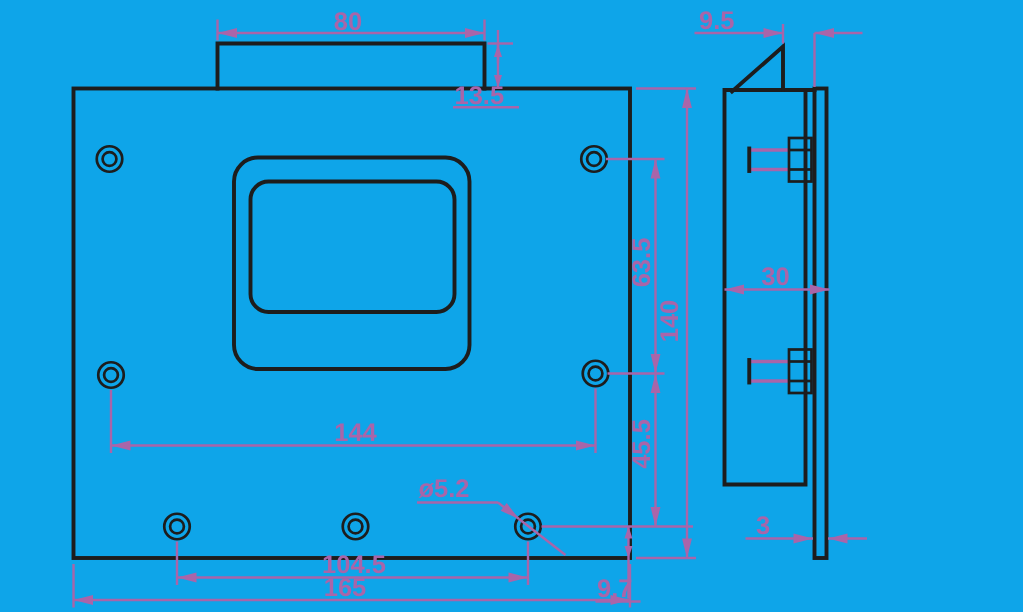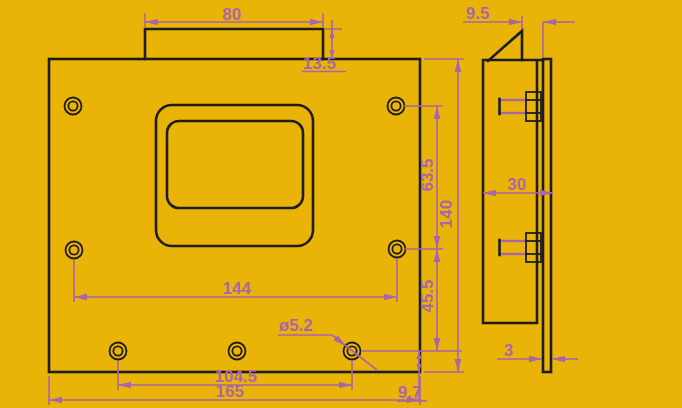--- a/index.html
+++ b/index.html
@@ -1,16 +1,16 @@
 <!DOCTYPE html>
 <html><head>
 <meta charset="utf-8">
 <style>
   html,body{margin:0;padding:0;background:#ffffff;}
-  .canvas{width:682px;height:408px;background:#eab308;position:relative;overflow:hidden;}
+  .canvas{width:682px;height:408px;background:#0ea5e9;position:relative;overflow:hidden;}
   .obj{stroke:#1d1d1d;stroke-width:2.6;fill:none;stroke-linecap:square;}
   .obj-thin{stroke:#1d1d1d;stroke-width:1.8;fill:none;}
   .dim{stroke:#a965a9;stroke-width:1.6;fill:none;stroke-linecap:butt;}
   .dimtext{fill:#a965a9;font-family:"Liberation Sans",sans-serif;font-weight:bold;font-size:17px;}
   .studline{stroke:#a965a9;stroke-width:2.4;fill:none;}
 </style>
 </head>
 <body>
 
 <div class="canvas">

